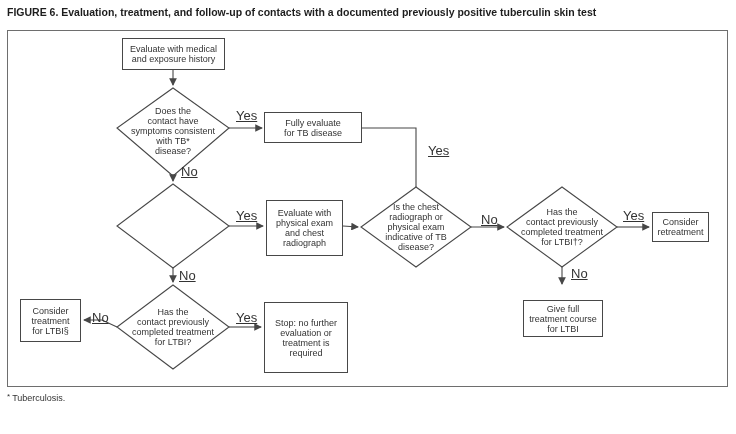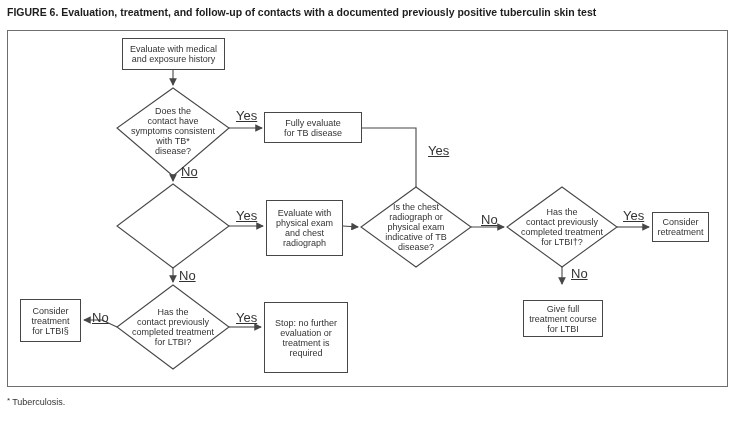--- a/index.html
+++ b/index.html
@@ -18,21 +18,21 @@
   }
   svg.wires{position:absolute;left:0;top:0;pointer-events:none;}
   .node{
     position:absolute;display:flex;align-items:center;justify-content:center;
     text-align:center;white-space:pre-line;font-size:9px;line-height:10px;color:#333;
   }
   .box{border:1px solid #474747;background:#fff;box-sizing:border-box;}
   .dtext{background:transparent;}
   .lbl{position:absolute;font-size:13px;line-height:9px;color:#333;text-decoration:underline;}
   .footnotes{position:absolute;left:7px;top:391px;font-size:9px;color:#333;}
-  .fn{line-height:19px;}
+  .fn{line-height:11px;}
   .fn-marker{display:inline-block;font-size:8px;vertical-align:2px;margin-right:2px;}
 </style>
 </head>
 <body>
 
 <div class="screen">
 
   <div class="fig-title">FIGURE 6. Evaluation, treatment, and follow-up of contacts with a documented previously positive tuberculin skin test</div>
 
   <div class="frame"></div>

